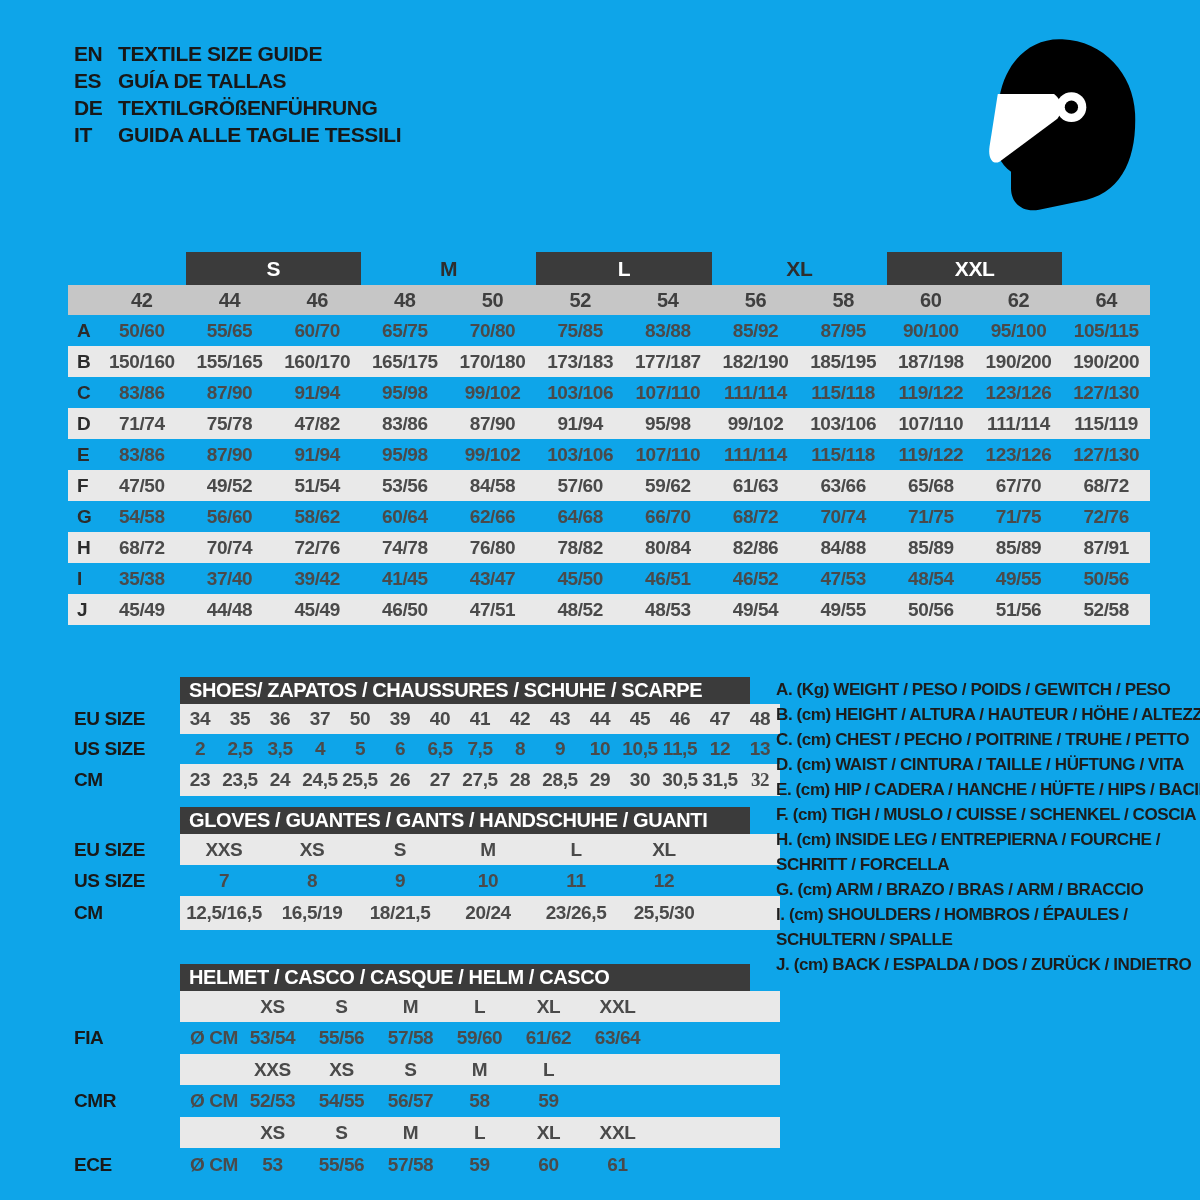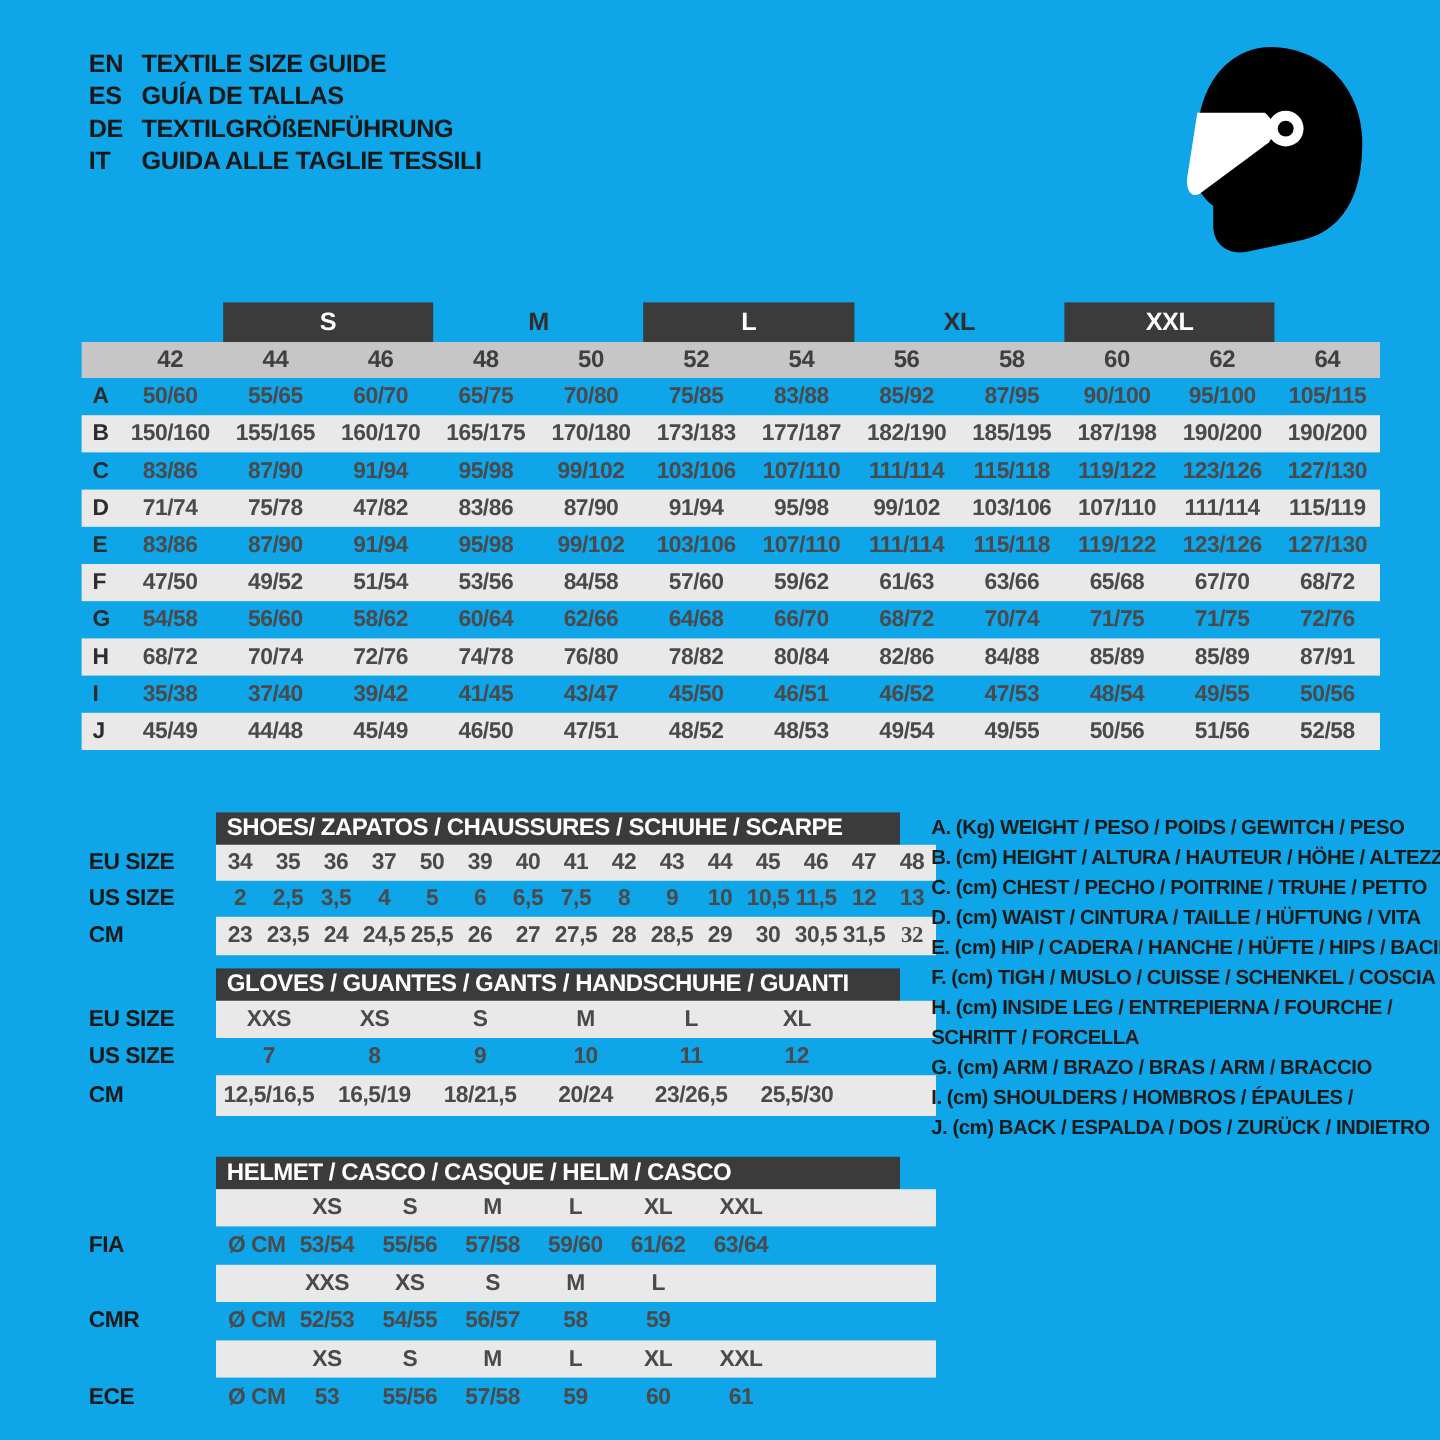--- a/index.html
+++ b/index.html
@@ -473,19 +473,20 @@
       </div>
       <div class="legend-item">
         <div class="legend-line">H. (cm) INSIDE LEG / ENTREPIERNA / FOURCHE /</div>
         <div class="legend-line">SCHRITT / FORCELLA</div>
       </div>
       <div class="legend-item">
         <div class="legend-line">G. (cm) ARM / BRAZO / BRAS / ARM / BRACCIO</div>
       </div>
       <div class="legend-item">
         <div class="legend-line">I.  (cm) SHOULDERS / HOMBROS / ÉPAULES /</div>
+        <div class="legend-line">SCHULTERN / SPALLE</div>
       </div>
       <div class="legend-item">
         <div class="legend-line">J. (cm) BACK / ESPALDA / DOS / ZURÜCK / INDIETRO</div>
       </div>
     </div>
 
 </div>
 
 </body></html>

